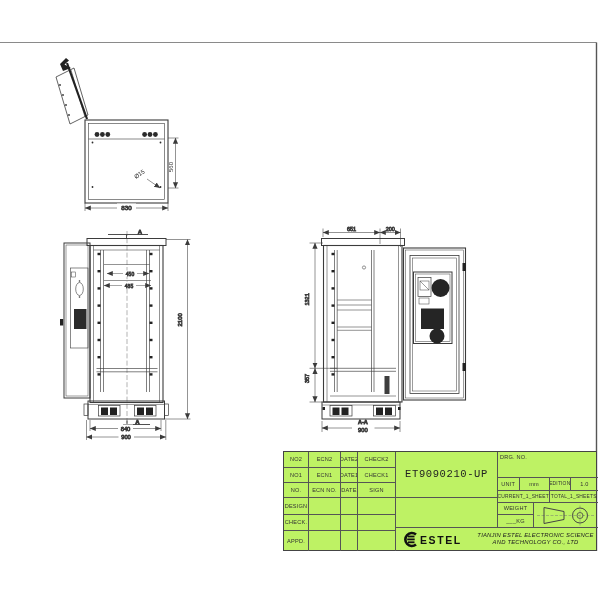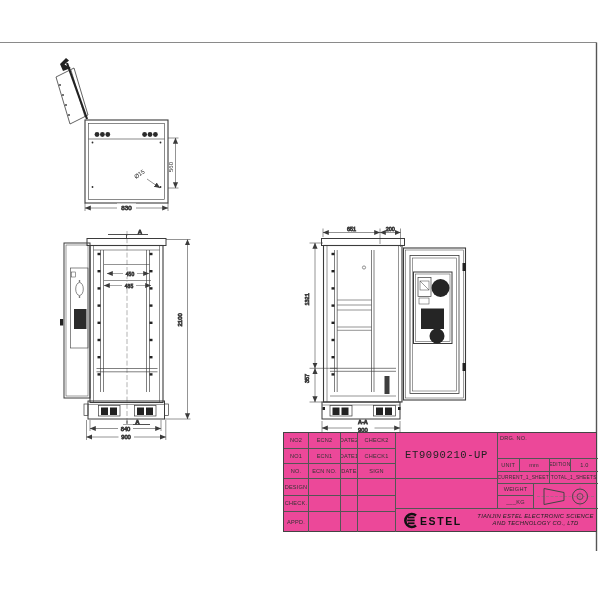--- a/index.html
+++ b/index.html
@@ -1,22 +1,22 @@
 <!DOCTYPE html>
 <html><head>
 <meta charset="utf-8">
 <style>
   html,body{margin:0;padding:0;background:#fff;}
   .sheet{position:relative;width:600px;height:600px;background:#fff;overflow:hidden;
          font-family:"Liberation Sans",sans-serif;}
   .dwg-svg{position:absolute;left:0;top:0;}
   .dwg-svg text{font-family:"Liberation Sans",sans-serif;fill:#2f2f2f;}
   
-  .tblock{position:absolute;left:283px;top:432px;width:314px;height:100px;
-          border:1.2px solid #444;box-sizing:border-box;background:#ec4899;}
+  .tblock{position:absolute;left:283px;top:451px;width:314px;height:100px;
+          border:1.2px solid #444;box-sizing:border-box;background:#bef264;}
   .cell{position:absolute;box-sizing:border-box;border-right:1px solid #555;border-bottom:1px solid #555;
         display:flex;align-items:center;justify-content:center;
         font-size:5.6px;color:#333;letter-spacing:.2px;overflow:hidden;}
   .cell.noR{border-right:none;} .cell.noB{border-bottom:none;}
   .cell.lab{justify-content:flex-start;align-items:flex-start;padding:2px 0 0 2px;}
   .dwgnum{font-family:"Liberation Mono",monospace;font-size:10.5px;letter-spacing:.6px;color:#222;}
   .company{flex-direction:row;gap:12px;justify-content:flex-start;padding-left:6px;}
   .company .cotext{font-size:5.9px;font-style:italic;color:#222;text-align:center;line-height:1.25;flex:1;
                    padding-right:3px;}
   .tiny{font-size:4.9px;}

